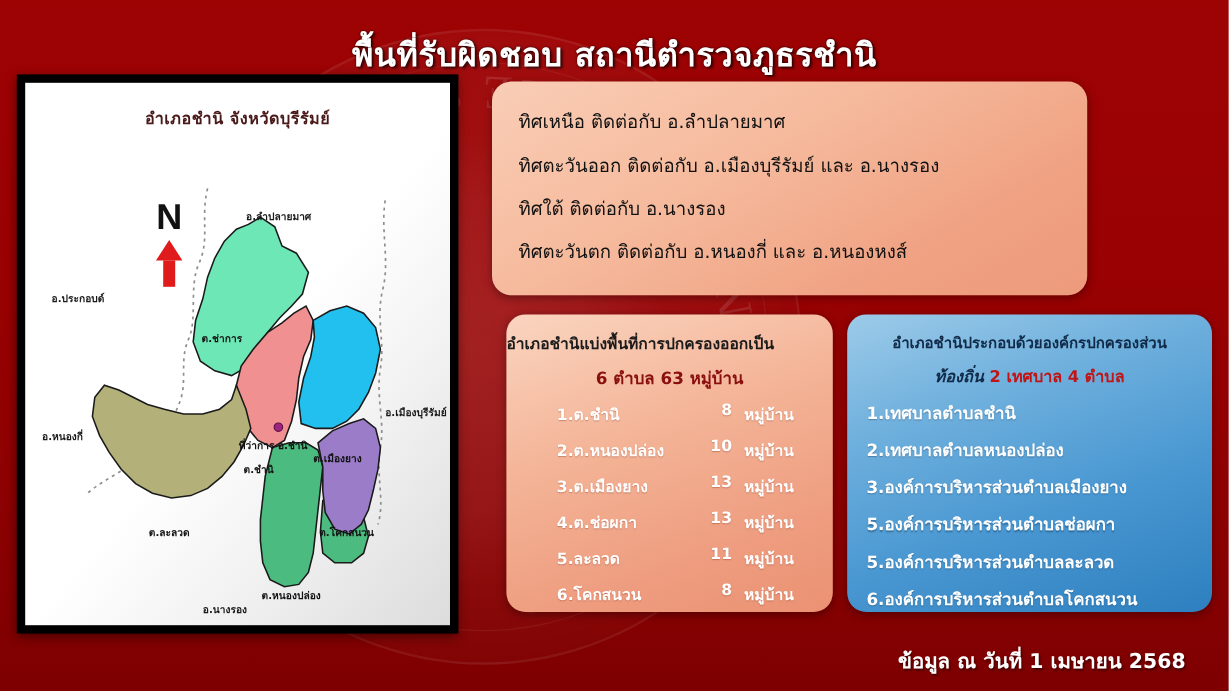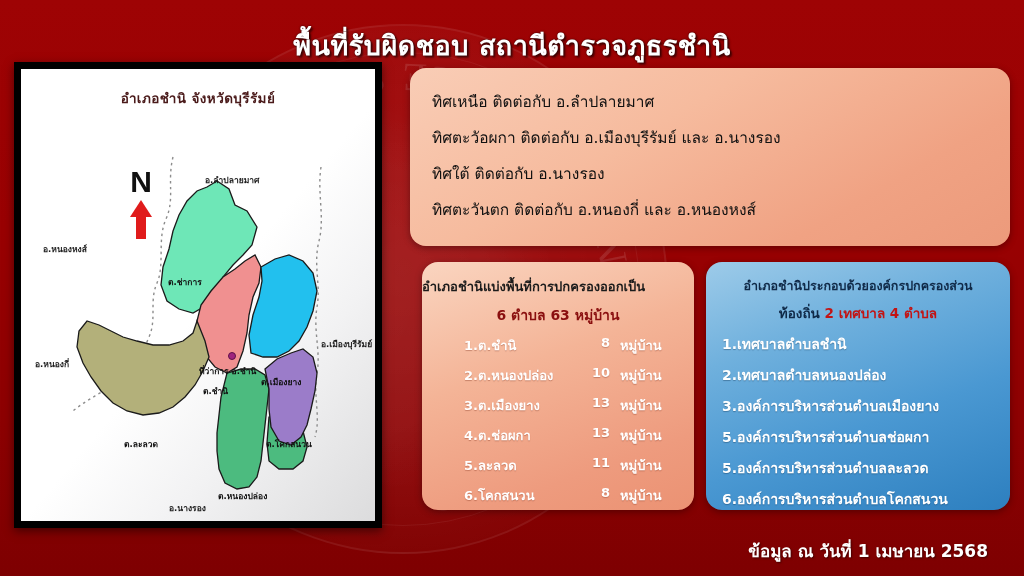--- a/index.html
+++ b/index.html
@@ -94,21 +94,21 @@
   svg.map-svg { position:absolute; left:0; top:0; width:100%; height:100%; }
 
   
   .card {
     position: absolute;
     border-radius: 16px;
     box-shadow: 0 2px 7px rgba(0,0,0,0.35);
     z-index: 6;
   }
   .card-directions {
-    left: 410px; top: 68px; width: 600px; height: 178px;
+    left: 410px; top: 68px; width: 496px; height: 178px;
     background: linear-gradient(150deg, #f9cdb6 0%, #f6bb9e 38%, #f0a283 75%, #ec9a7b 100%);
     padding: 16px 0 0 22px;
   }
   .card-directions .line {
     color: #111;
     font-size: 15.5px;
     line-height: 36px;
     white-space: nowrap;
   }
 
@@ -132,21 +132,21 @@
   .trow .cnt { width: 26px; text-align: right; }
   .trow .unit { padding-left: 10px; white-space:nowrap; }
 
   .card-org {
     left: 706px; top: 262px; width: 304px; height: 248px;
     background: linear-gradient(160deg, #9dcbe9 0%, #6fb0dd 30%, #4a98d2 62%, #2d7fbf 100%);
     padding-top: 14px;
   }
   .card-org .hdr1 { text-align:center; color:#102a48; font-size:12.5px; font-weight:bold; white-space:nowrap; }
   .card-org .hdr2 { text-align:center; font-size:13.5px; font-weight:bold; margin-top:6px; white-space:nowrap; }
-  .card-org .hdr2 .dk { color:#102a48; }
+  .card-org .hdr2 .dk { color:#102a48;font-style:italic; }
   .card-org .hdr2 .rd { color:#c21414; }
   .orow {
     color:#ffffff; font-size: 14px; font-weight: bold;
     margin-top: 9px; padding-left: 16px; white-space: nowrap;
     text-shadow: 0 1px 1px rgba(10,40,70,0.35);
   }
 
   .footer-date {
     position: absolute; right: 36px; bottom: 12px;
     color:#fff; font-size: 17px; font-weight:bold;
@@ -219,27 +219,27 @@
       <div class="mlabel" style="left:197px; top:420px;">ต.หนองปล่อง</div>
       <div class="mlabel" style="left:245px; top:368px;">ต.โคกสนวน</div>
 
       <div class="cap-dot" style="left:207px; top:283px;"></div>
       <div class="mlabel" style="left:178px; top:295px;">ที่ว่าการ อ.ชำนิ</div>
 
       <div class="mlabel ext" style="left:184px; top:104px;">อ.ลำปลายมาศ</div>
       <div class="mlabel ext" style="left:300px; top:268px;">อ.เมืองบุรีรัมย์</div>
       <div class="mlabel ext" style="left:148px; top:432px;">อ.นางรอง</div>
       <div class="mlabel ext" style="left:14px; top:288px;">อ.หนองกี่</div>
-      <div class="mlabel ext" style="left:22px; top:173px;">อ.หนองหงส์</div>
+      <div class="mlabel ext" style="left:22px; top:173px;">อ.ประกอบด์</div>
     </div>
   </div>
 
   <div class="card card-directions">
     <div class="line">ทิศเหนือ ติดต่อกับ อ.ลำปลายมาศ</div>
-    <div class="line">ทิศตะวัอผกา ติดต่อกับ อ.เมืองบุรีรัมย์ และ อ.นางรอง</div>
+    <div class="line">ทิศตะวันออก ติดต่อกับ อ.เมืองบุรีรัมย์ และ อ.นางรอง</div>
     <div class="line">ทิศใต้ ติดต่อกับ อ.นางรอง</div>
     <div class="line">ทิศตะวันตก ติดต่อกับ อ.หนองกี่ และ อ.หนองหงส์</div>
   </div>
 
   <div class="card card-tambon">
     <div class="hdr1">อำเภอชำนิแบ่งพื้นที่การปกครองออกเป็น</div>
     <div class="hdr2">6 ตำบล 63 หมู่บ้าน</div>
 
     <div class="trow">
       <span class="nm">1.ต.ชำนิ</span>

